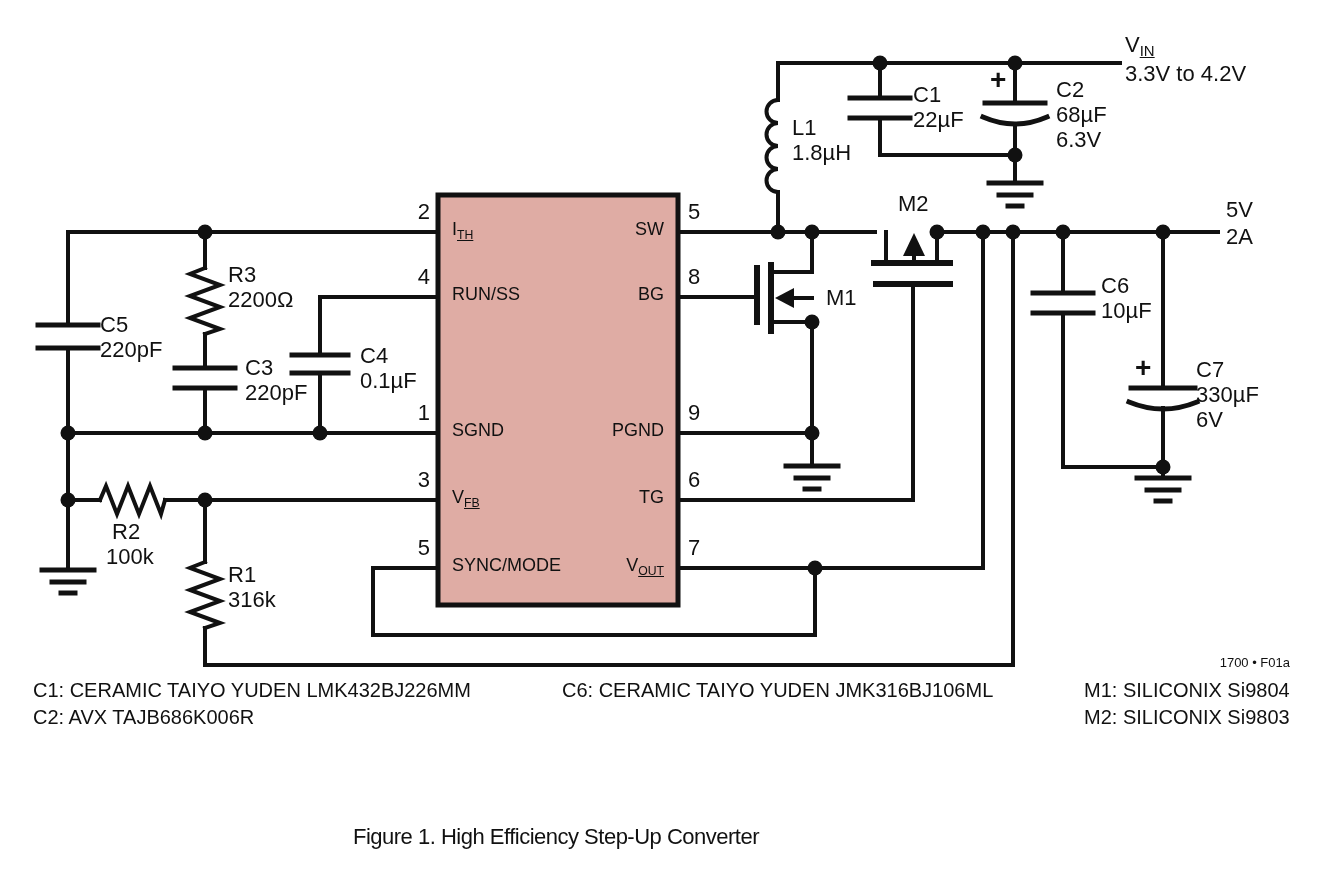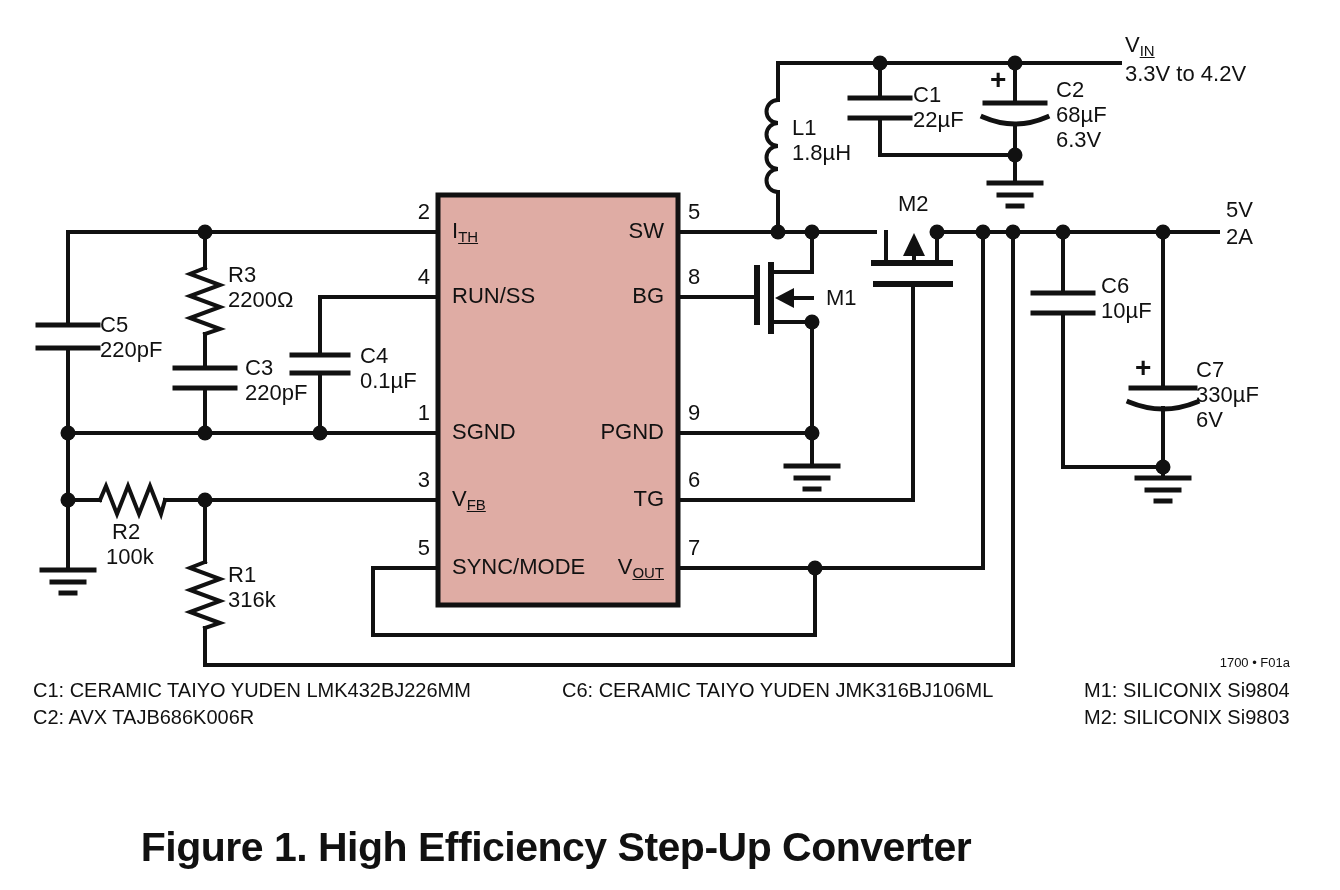--- a/index.html
+++ b/index.html
@@ -4,28 +4,28 @@
 <style>
   html,body{margin:0;padding:0;background:#ffffff;}
   .stage{
     position:relative;width:1340px;height:890px;background:#ffffff;overflow:hidden;
     font-family:"Liberation Sans","DejaVu Sans",sans-serif;color:#111;
   }
   .stage svg{position:absolute;left:0;top:0;}
   .lbl{position:absolute;font-size:22px;line-height:1.1;white-space:nowrap;color:#111;}
   .pin-num{position:absolute;font-size:22px;line-height:1;color:#111;}
   .pin-num.left{width:32px;text-align:right;}
-  .ic-lbl{position:absolute;font-size:22px;line-height:1;color:#111;}
+  .ic-lbl{position:absolute;font-size:18px;line-height:1;color:#111;}
   .ic-lbl.right{width:120px;text-align:right;}
   .ic-name{position:absolute;font-size:22px;line-height:1;text-align:center;width:240px;color:#111;}
   .sub{font-size:0.68em;vertical-align:-0.30em;text-decoration:underline;}
   .plus{position:absolute;font-size:28px;font-weight:bold;line-height:1;color:#111;}
   .note{position:absolute;font-size:20px;line-height:1;white-space:nowrap;color:#111;}
   .figid{position:absolute;font-size:13px;line-height:1;width:160px;text-align:right;color:#111;}
-  .caption{position:absolute;left:0;width:1112px;text-align:center;font-size:41px;font-weight:bold;
+  .caption{position:absolute;left:0;width:1112px;text-align:center;font-size:22px;font-weight:normal;
            letter-spacing:-0.5px;color:#111;}
 </style>
 </head>
 <body>
 
 <div class="stage">
 
   <svg width="1340" height="890" viewBox="0 0 1340 890">
     <g stroke="#111111" stroke-width="4" fill="none" stroke-linecap="square">
 

